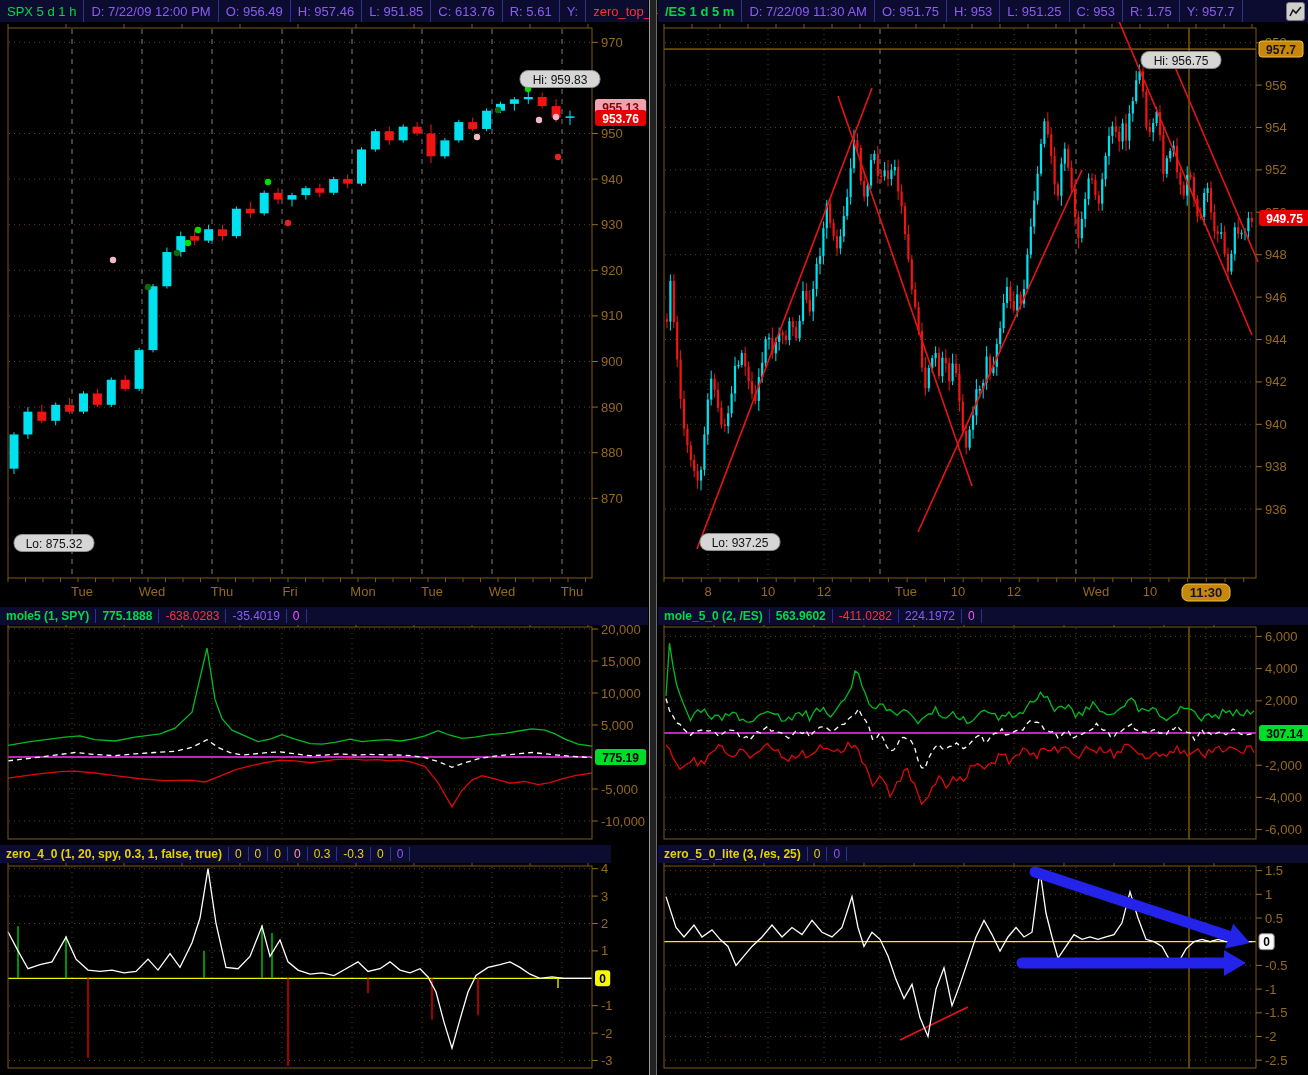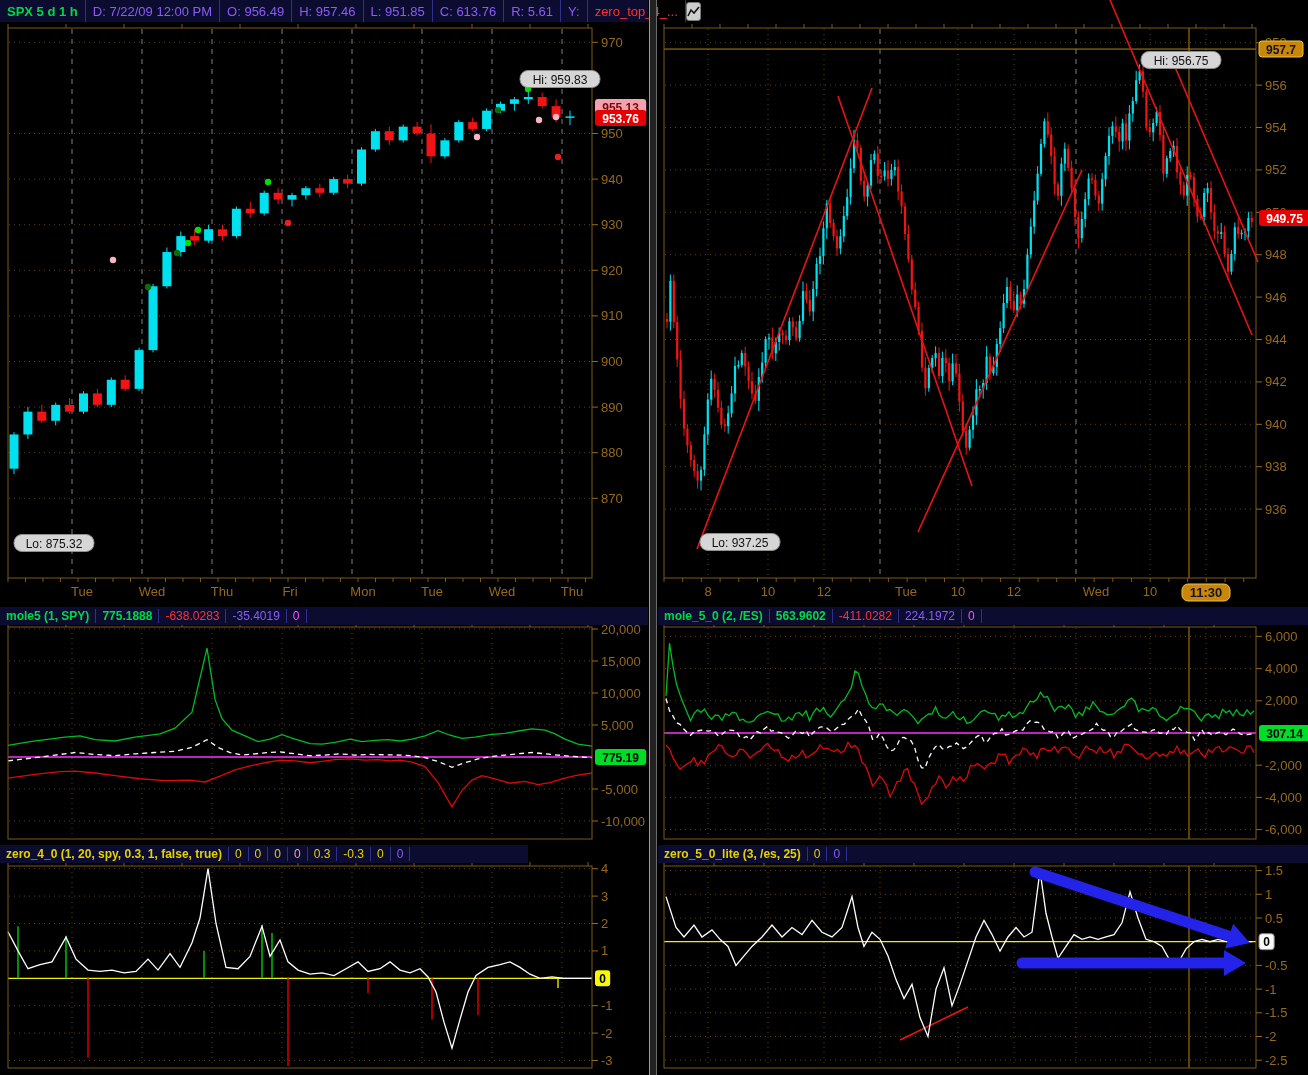--- a/index.html
+++ b/index.html
@@ -984,29 +984,45 @@
         <line x1="1256" y1="1060.2" x2="1262" y2="1060.2" stroke="#96691e"></line>
         <text x="1265" y="1064.7" fill="#96691e" font-size="13">-2.5</text>
         <rect x="664" y="866" width="592" height="202" fill="none" pointer-events="all"></rect>
       </g>
       <g>
         <rect x="1259" y="933.7" width="15.2" height="16" rx="3" fill="#fafafa" stroke="#8a8a8a"></rect>
         <text x="1266.6" y="946.2" fill="#000000" text-anchor="middle" font-size="12" font-weight="bold">0</text>
       </g>
     </svg>
   <div id="hdr-spx" class="hdr" style="left:0;top:0;width:648px;height:22px">
-      <div class="hcell c-green" style="font-weight: bold;">SPX 5 d 1 h</div>
+      <div class="hcell c-green" style="font-weight: normal;">SPX 5 d 1 h</div>
       <div class="hcell c-white">D: 7/22/09 12:00 PM</div>
       <div class="hcell c-white">O: 956.49</div>
       <div class="hcell c-white">H: 957.46</div>
       <div class="hcell c-white">L: 951.85</div>
       <div class="hcell c-white">C: 613.76</div>
       <div class="hcell c-white">R: 5.61</div>
       <div class="hcell c-white">Y:</div>
       <div class="hcell c-red">zero_top_4_...</div>
+      <div class="hspace"></div>
+      <div class="icoBtn">
+        <svg width="13" height="13">
+          <polyline points="1,11 4,5 7,8 12,2" fill="none" stroke="#151515" stroke-width="1.6"></polyline>
+        </svg>
+      </div>
+    </div>
+  <div id="hdr-es" class="hdr" style="left:658px;top:0;width:650px;height:22px">
+      <div class="hcell c-green" style="font-weight: bold;">/ES 1 d 5 m</div>
+      <div class="hcell c-white">D: 7/22/09 11:30 AM</div>
+      <div class="hcell c-white">O: 951.75</div>
+      <div class="hcell c-white">H: 953</div>
+      <div class="hcell c-white">L: 951.25</div>
+      <div class="hcell c-white">C: 953</div>
+      <div class="hcell c-white">R: 1.75</div>
+      <div class="hcell c-white">Y: 957.7</div>
       <div class="hspace"></div>
       <div class="icoBtn">
         <svg width="13" height="13">
           <polyline points="1,11 4,5 7,8 12,2" fill="none" stroke="#151515" stroke-width="1.6"></polyline>
         </svg>
       </div>
     </div>
   <div id="hdr-mole5" class="hdr small" style="left:0;top:607px;width:648px;height:18px">
       <div class="hcell c-green" style="font-weight: bold;">mole5 (1, SPY)</div>
       <div class="hcell c-green">775.1888</div>
@@ -1016,21 +1032,21 @@
       <div class="hspace"></div>
     </div>
   <div id="hdr-mole5_es" class="hdr small" style="left:658px;top:607px;width:652px;height:18px">
       <div class="hcell c-green" style="font-weight: bold;">mole_5_0 (2, /ES)</div>
       <div class="hcell c-green">563.9602</div>
       <div class="hcell c-red">-411.0282</div>
       <div class="hcell c-white">224.1972</div>
       <div class="hcell c-magenta">0</div>
       <div class="hspace"></div>
     </div>
-  <div id="hdr-zero4" class="hdr small" style="left:0;top:845px;width:528px;height:18px">
+  <div id="hdr-zero4" class="hdr small" style="left:0;top:845px;width:611px;height:18px">
       <div class="hcell c-yellow" style="font-weight: bold;">zero_4_0 (1, 20, spy, 0.3, 1, false, true)</div>
       <div class="hcell c-yellow">0</div>
       <div class="hcell c-yellow">0</div>
       <div class="hcell c-yellow">0</div>
       <div class="hcell c-pink">0</div>
       <div class="hcell c-yellow">0.3</div>
       <div class="hcell c-yellow">-0.3</div>
       <div class="hcell c-yellow">0</div>
       <div class="hcell c-white">0</div>
       <div class="hspace"></div>

